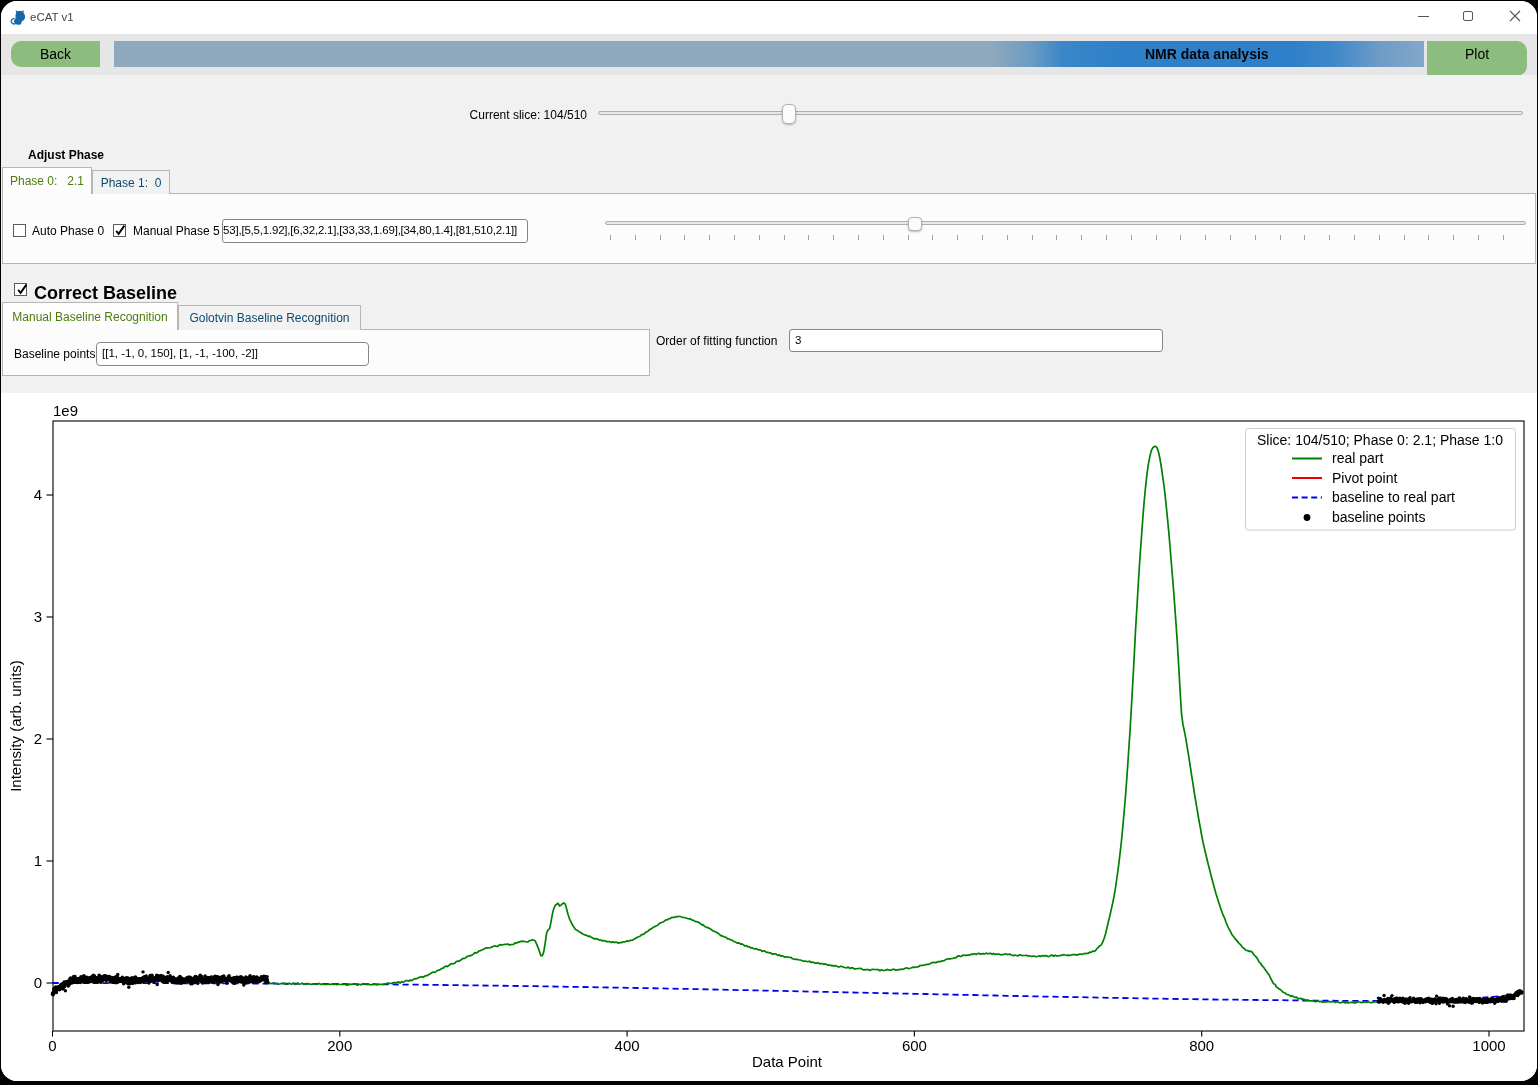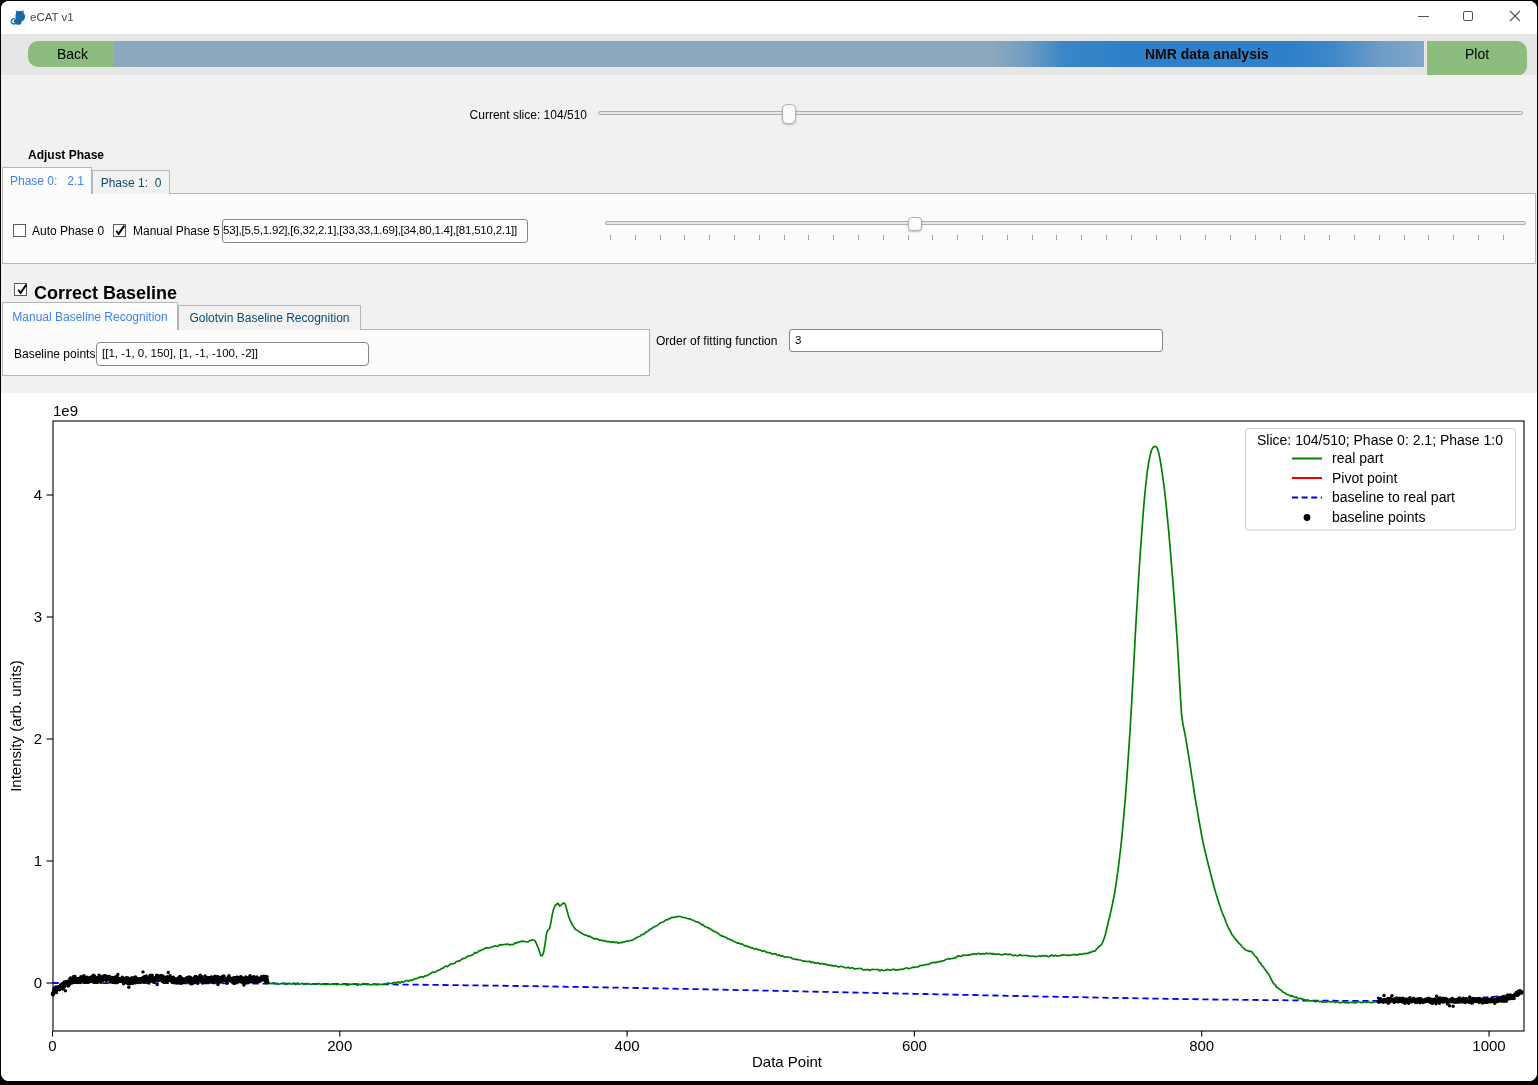--- a/index.html
+++ b/index.html
@@ -1,42 +1,42 @@
 <!DOCTYPE html>
 <html><head><meta charset="utf-8"><style>
 *{margin:0;padding:0;box-sizing:border-box}
 body{width:1538px;height:1085px;background:#000;font-family:"Liberation Sans",sans-serif;position:relative;overflow:hidden}
-.win{position:absolute;left:1px;top:1px;width:1536px;height:1080px;background:#fff;border-radius:8px;overflow:hidden}
+.win{position:absolute;left:1px;top:1px;width:1536px;height:1080px;background:#fff;border-radius:16px;overflow:hidden}
 .abs{position:absolute}
 .lbl{position:absolute;font-size:12px;color:#000;white-space:nowrap}
 .cb{position:absolute;width:13px;height:13px;background:#fff;border:1px solid #5c5c5c}
 .inp{position:absolute;background:#fff;border:1px solid #868686;border-radius:3px;font-size:11.5px;color:#000;white-space:nowrap;overflow:hidden;line-height:21px;padding-left:5px}
 .groove{position:absolute;height:4px;background:#e8e8e8;border:1px solid #aeaeae;border-radius:2px}
 .handle{position:absolute;background:#fcfcfc;border:1px solid #b2b2b2;border-radius:5px;box-shadow:0 1px 2px rgba(0,0,0,.25)}
-.tabsel{position:absolute;background:#fdfdfd;border:1px solid #b6b6b6;border-bottom:none;font-size:12px;text-align:center;color:#3b82f6}
+.tabsel{position:absolute;background:#fdfdfd;border:1px solid #b6b6b6;border-bottom:none;font-size:12px;text-align:center;color:#4d7c0f}
 .tabuns{position:absolute;background:#f2f2f2;border:1px solid #b6b6b6;border-bottom:none;font-size:12px;text-align:center;color:#0c4a6e}
 .pane{position:absolute;background:#fcfcfc;border:1px solid #b6b6b6}
 .check{position:absolute;font-size:18px;font-weight:bold;color:#000}
 </style></head><body>
 <div class="win">
 
  <div class="abs" style="left:0;top:0;width:1536px;height:33px;background:#fff"></div>
  <svg class="abs" style="left:9px;top:9px" width="17" height="15" viewBox="0 0 17 15">
    <path d="M6.2 2.6 L5.6 0.4 L8.2 1.2 C9.2 0.9 10.3 0.9 11.3 1.2 L13.8 0.2 L13.4 2.8 C14.6 4 15.2 5.6 15 7.2 C14.8 9.2 13.5 10.8 11.6 11.5 L11.6 12.2 C11.6 13.8 10.2 14.8 8.2 14.8 C5.9 14.8 4.3 13.7 4 12.1 C3.8 10.9 4.4 9.7 5.5 9.1 L5.5 6.2 C5.5 4.8 5.7 3.6 6.2 2.6 Z" fill="#1a67a6"></path>
    <path d="M4.6 14 C2 14.2 0.7 12.2 1.5 10.3 C2 9.1 3.1 8.5 4.2 8.6" fill="none" stroke="#1a67a6" stroke-width="1.4" stroke-linecap="round"></path>
  </svg>
  <div class="abs" style="left:29px;top:10px;font-size:11.5px;color:#444">eCAT v1</div>
  <div class="abs" style="left:1417px;top:15px;width:11px;height:1px;background:#555"></div>
  <div class="abs" style="left:1462px;top:10px;width:10px;height:10px;border:1px solid #555;border-radius:2px"></div>
  <svg class="abs" style="left:1508px;top:9px" width="12" height="12" viewBox="0 0 12 12">
       <path d="M1 1 L11 11 M11 1 L1 11" stroke="#555" stroke-width="1.1"></path>
     </svg>
 
  <div class="abs" style="left:0;top:33px;width:1536px;height:41px;background:#e6e6e6"></div>
- <div class="abs" style="left:27px;top:40px;width:89px;height:26px;background:#8dbd7e;border-radius:10px 0 0 10px;text-align:center;line-height:26px;font-size:14px">Back</div>
+ <div class="abs" style="left:10px;top:40px;width:89px;height:26px;background:#8dbd7e;border-radius:10px 0 0 10px;text-align:center;line-height:26px;font-size:14px">Back</div>
  <div class="abs" style="left:112.5px;top:40px;width:876px;height:26px;background:#8ea9bd"></div>
  <div class="abs" style="left:988.5px;top:40px;width:434.5px;height:26px;background:linear-gradient(90deg,#8ea9bd 0%,#6f9cc2 9%,#3a86c8 17%,#2e81c9 30%,#2e81c9 70%,#3f87c8 79%,#6f9cc6 90%,#82a7cb 100%)"></div>
  <div class="abs" style="left:988.5px;top:40px;width:434.5px;height:26px;text-align:center;line-height:26px;font-size:14px;font-weight:bold;color:#05050a">NMR data analysis</div>
  <div class="abs" style="left:1426px;top:40px;width:100px;height:35px;background:#8dbd7e;border-radius:0 10px 10px 0;text-align:center;line-height:26px;font-size:14px">Plot</div>
 
  <div class="abs" style="left:0;top:74px;width:1536px;height:319px;background:#f1f1f1"></div>
 
  <div class="lbl" style="left:386px;top:107px;width:200px;text-align:right;font-size:12px">Current slice: 104/510</div>
  <div class="groove" style="left:597px;top:110px;width:925px"></div>
  <div class="handle" style="left:781px;top:103px;width:14px;height:20px"></div>

